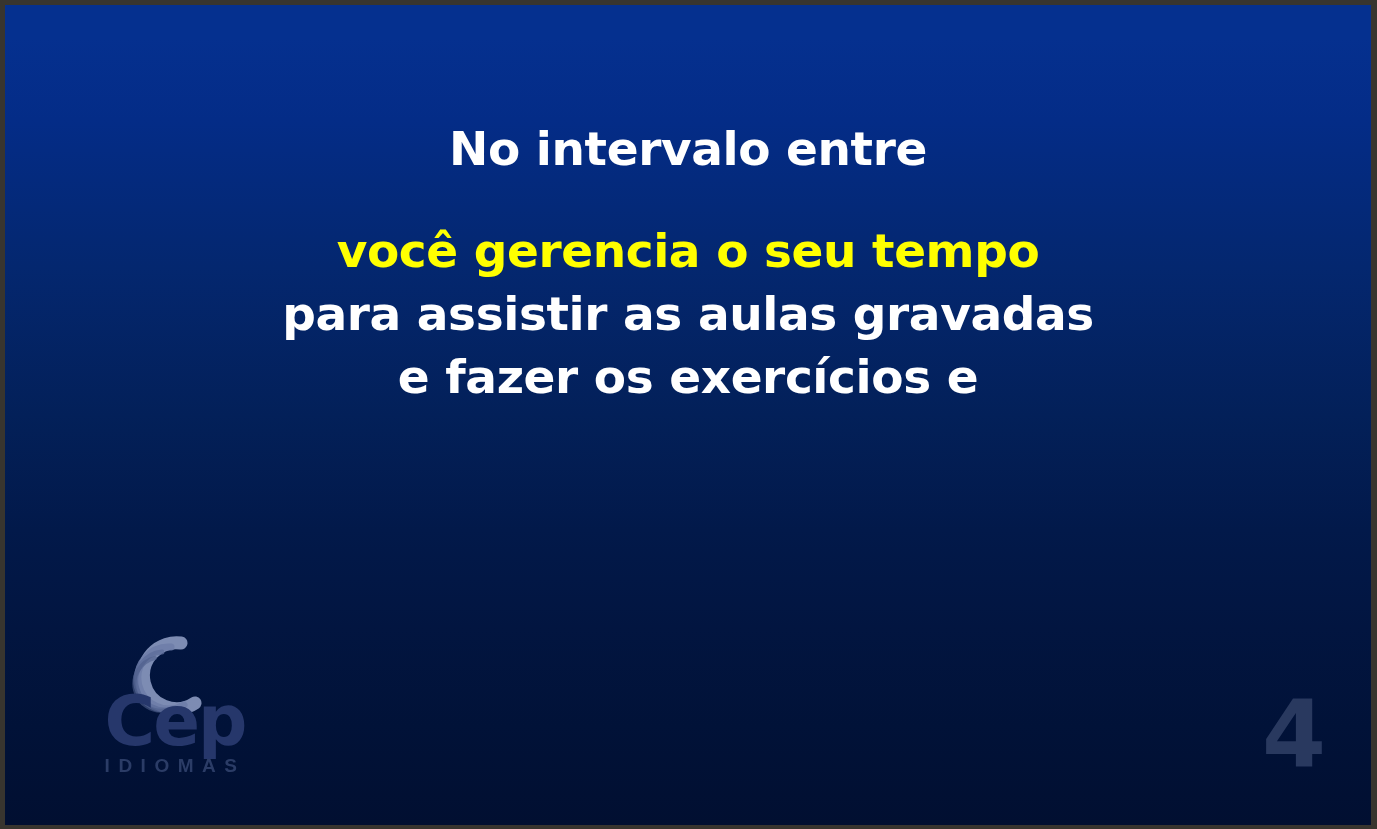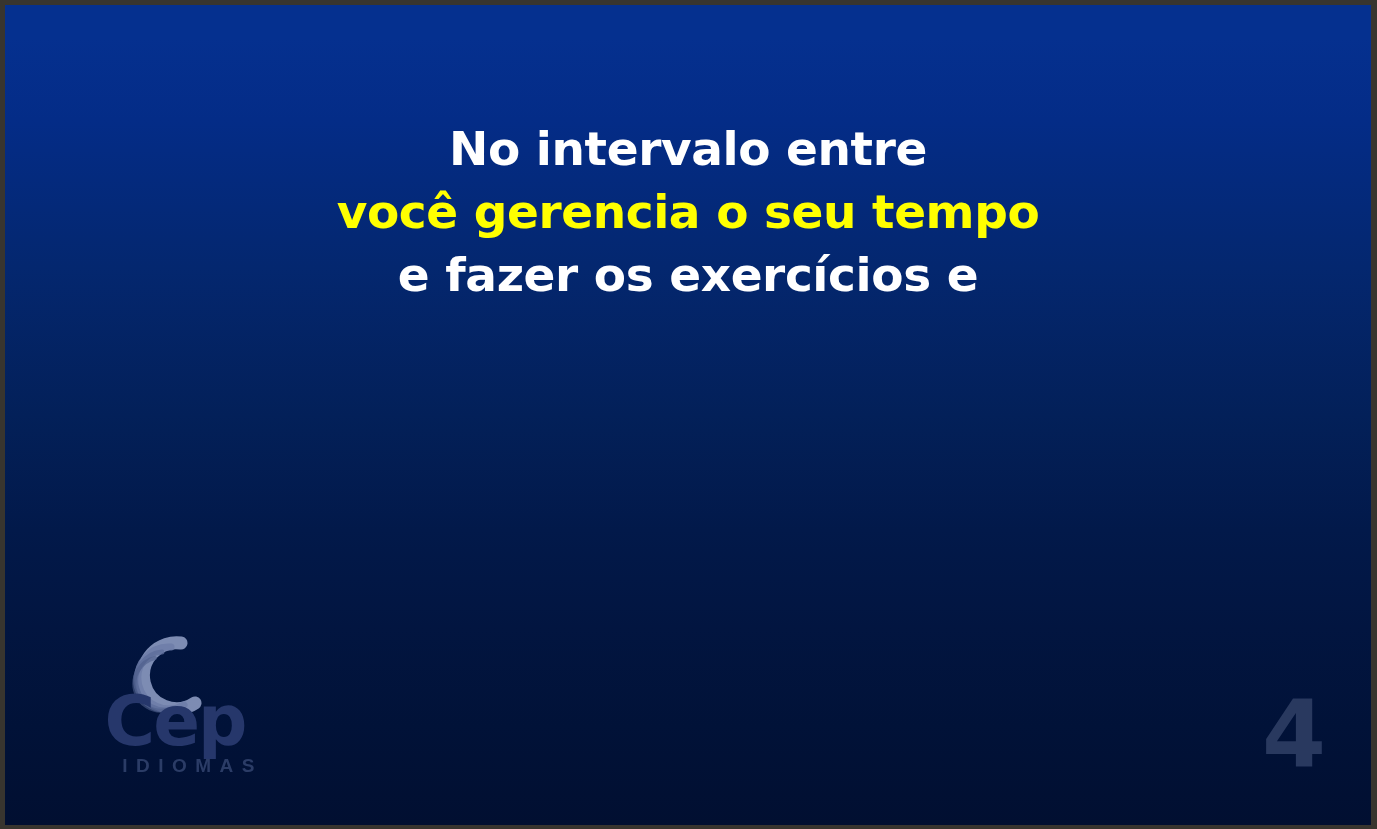--- a/index.html
+++ b/index.html
@@ -54,21 +54,21 @@
     line-height: 63px;
     letter-spacing: -0.4px;
     font-family: "DejaVu Sans", "Liberation Sans", sans-serif;
     -webkit-font-smoothing: antialiased;
   }
   #message-block .line {
     display: block;
     white-space: nowrap;
   }
   .line-white { color: #ffffff; }
-  .line-yellow { color: #ffff00; }
+  .line-yellow { color: #ffff00; margin-top: 39px; }
 
   
   #brand-logo {
     position: absolute;
     left: 78px;
     bottom: 42px;
     width: 180px;
     height: 150px;
   }
   #logo-crescent {
@@ -96,21 +96,21 @@
   #logo-subword {
     position: absolute;
     left: 0;
     top: 122px;
     width: 180px;
     font-family: "Liberation Sans", sans-serif;
     font-weight: bold;
     font-size: 19px;
     letter-spacing: 8.5px;
     color: #2b3c66;
-    text-align: right;
+    text-align: center;
     padding-left: 4px;
     box-sizing: border-box;
   }
 
   
   #page-number {
     position: absolute;
     right: 46px;
     bottom: 44px;
     font-family: "DejaVu Sans", "Liberation Sans", sans-serif;
@@ -123,20 +123,21 @@
 </style>
 </head>
 <body>
 
 <div id="slide-frame">
   <div id="slide-canvas">
 
     <div id="message-block">
       <span class="line line-white">No intervalo entre</span>
       <span class="line line-yellow">você gerencia o seu tempo</span>
+      <span class="line line-white">para assistir as aulas gravadas</span>
       <span class="line line-white">e fazer os exercícios e</span>
     </div>
 
     <div id="brand-logo">
       <span id="logo-crescent">
         <svg width="86" height="80" viewBox="0 0 86 80" xmlns="http://www.w3.org/2000/svg">
           <g fill="none" stroke-linecap="round">
             <path d="M74 70 A33 33 0 1 1 60 10" stroke="#8492b9" stroke-width="13" opacity="0.95"></path>
             <path d="M63 72 A31 31 0 1 1 50 14" stroke="#6d7da8" stroke-width="7" opacity="0.85"></path>
             <path d="M54 75 A29 29 0 1 1 41 19" stroke="#5c6c99" stroke-width="5" opacity="0.75"></path>

